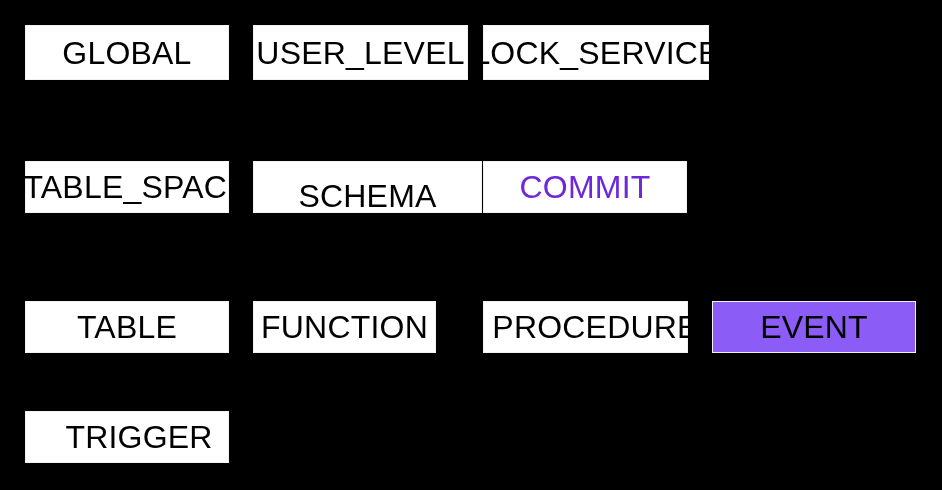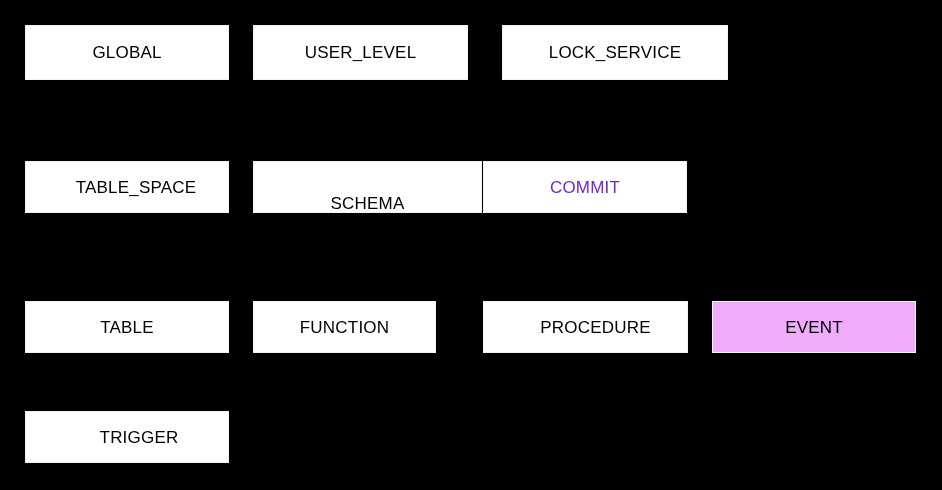--- a/index.html
+++ b/index.html
@@ -21,21 +21,21 @@
   .node {
     position: absolute;
     box-sizing: border-box;
     background: #ffffff;
     color: #000000;
     border: 1px solid #f2f2f2;
     display: flex;
     align-items: center;
     justify-content: center;
     font-family: "Liberation Sans", sans-serif;
-    font-size: 17px;
+    font-size: 32px;
     font-weight: 400;
     letter-spacing: 0.2px;
     line-height: 1;
     white-space: nowrap;
     user-select: none;
   }
   .node-label {
     display: block;
     padding: 0 4px;
   }
@@ -43,40 +43,40 @@
 </head>
 <body>
 
 <div id="canvas" style="width: 942px; height: 490px; background: rgb(0, 0, 0);">
     <div class="node" style="left: 25px; top: 25px; width: 204px; height: 55px; background: rgb(255, 255, 255); color: rgb(0, 0, 0); border-color: rgb(242, 242, 242);">
       <span class="node-label">GLOBAL</span>
     </div>
     <div class="node" style="left: 253px; top: 25px; width: 215px; height: 55px; background: #ffffff; color: rgb(0, 0, 0); border-color: rgb(242, 242, 242); text-align: right;">
       <span class="node-label">USER_LEVEL</span>
     </div>
-    <div class="node" style="left: 483px; top: 25px; width: 226px; height: 55px; background: rgb(255, 255, 255); color: rgb(0, 0, 0); border-color: rgb(242, 242, 242); margin-left: 19px;">
+    <div class="node" style="left: 483px; top: 25px; width: 226px; height: 55px; background: rgb(255, 255, 255); color: rgb(0, 0, 0); border-color: rgb(242, 242, 242);">
       <span class="node-label">LOCK_SERVICE</span>
     </div>
     <div class="node" style="left: 25px; top: 161px; width: 204px; height: 52px; background: rgb(255, 255, 255); color: rgb(0, 0, 0); border-color: rgb(242, 242, 242); padding-left: 18px;">
       <span class="node-label">TABLE_SPACE</span>
     </div>
     <div class="node" style="left: 253px; top: 161px; width: 229px; height: 52px; background: rgb(255, 255, 255); color: rgb(0, 0, 0); border-color: rgb(242, 242, 242); align-items: flex-end;">
       <span class="node-label">SCHEMA</span>
     </div>
     <div class="node" style="left: 483px; top: 161px; width: 204px; height: 52px; background: rgb(255, 255, 255); color: #6d28d9; border-color: rgb(242, 242, 242);">
       <span class="node-label">COMMIT</span>
     </div>
     <div class="node" style="left: 25px; top: 301px; width: 204px; height: 52px; background: rgb(255, 255, 255); color: rgb(0, 0, 0); border-color: rgb(242, 242, 242);">
       <span class="node-label">TABLE</span>
     </div>
     <div class="node" style="left: 253px; top: 301px; width: 183px; height: 52px; background: rgb(255, 255, 255); color: rgb(0, 0, 0); border-color: rgb(242, 242, 242);">
       <span class="node-label">FUNCTION</span>
     </div>
     <div class="node" style="left: 483px; top: 301px; width: 205px; height: 52px; background: rgb(255, 255, 255); color: rgb(0, 0, 0); border-color: rgb(242, 242, 242); padding-left: 20px;">
       <span class="node-label">PROCEDURE</span>
     </div>
-    <div class="node" style="left: 712px; top: 301px; width: 204px; height: 52px; background: #f0abfc; color: rgb(0, 0, 0); border-color: rgb(242, 242, 242);">
+    <div class="node" style="left: 712px; top: 301px; width: 204px; height: 52px; background: #8b5cf6; color: rgb(0, 0, 0); border-color: rgb(242, 242, 242);">
       <span class="node-label">EVENT</span>
     </div>
     <div class="node" style="left: 25px; top: 411px; width: 204px; height: 52px; background: rgb(255, 255, 255); color: rgb(0, 0, 0); border-color: rgb(242, 242, 242); padding-left: 24px;">
       <span class="node-label">TRIGGER</span>
     </div>
   </div>
 
 </body></html>

